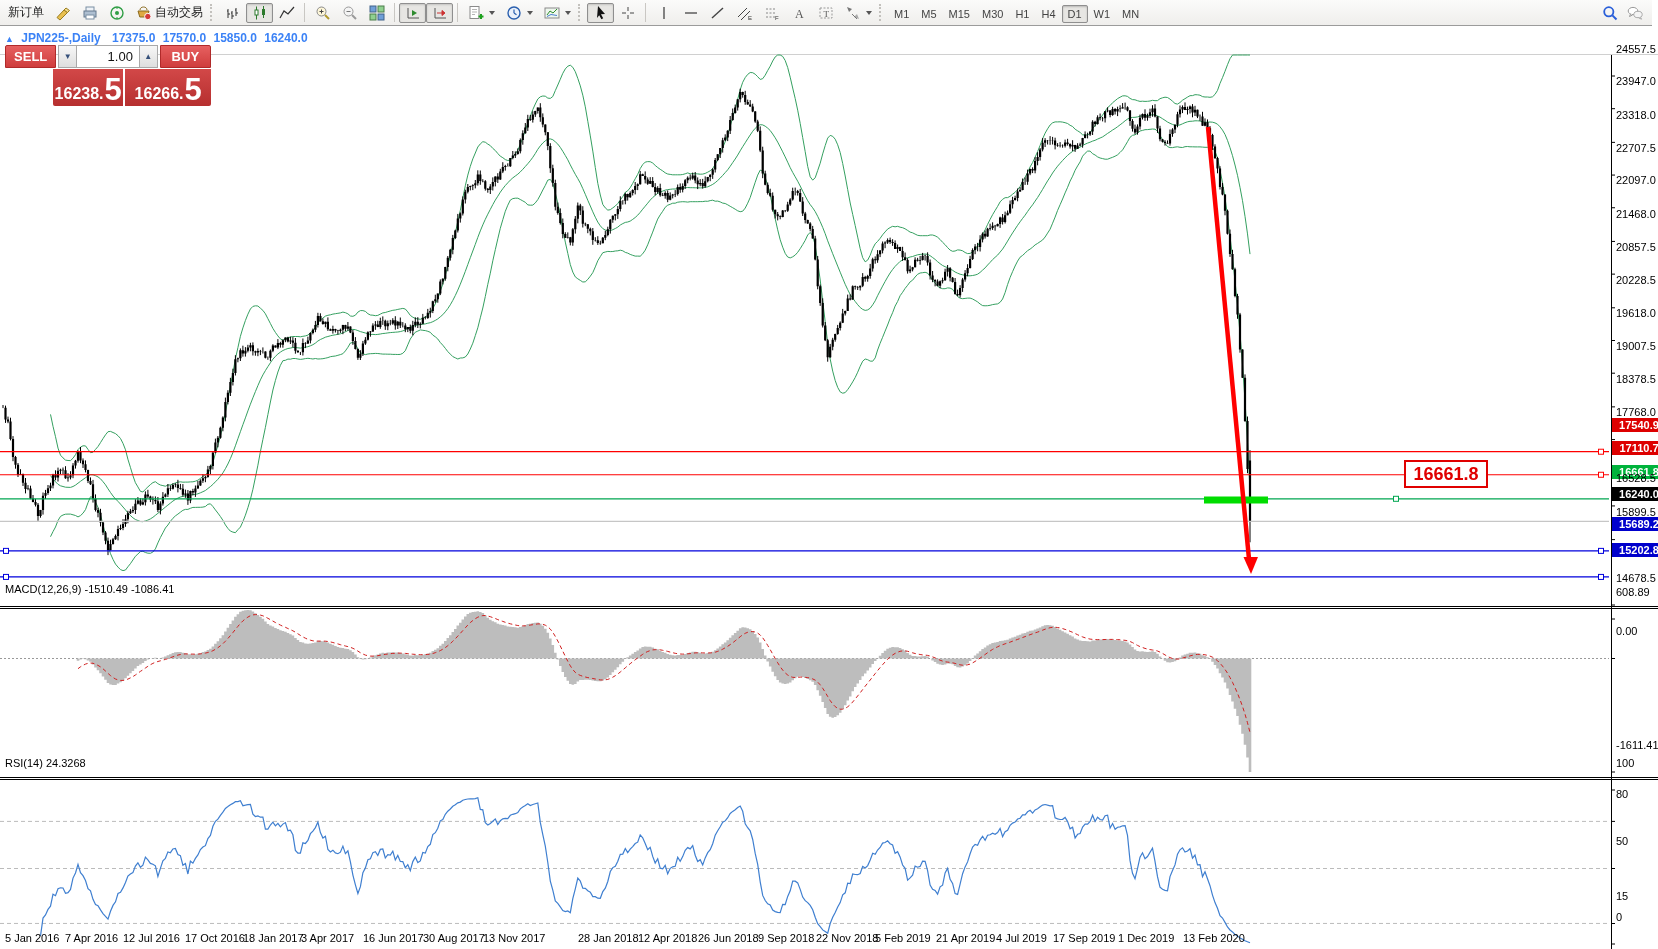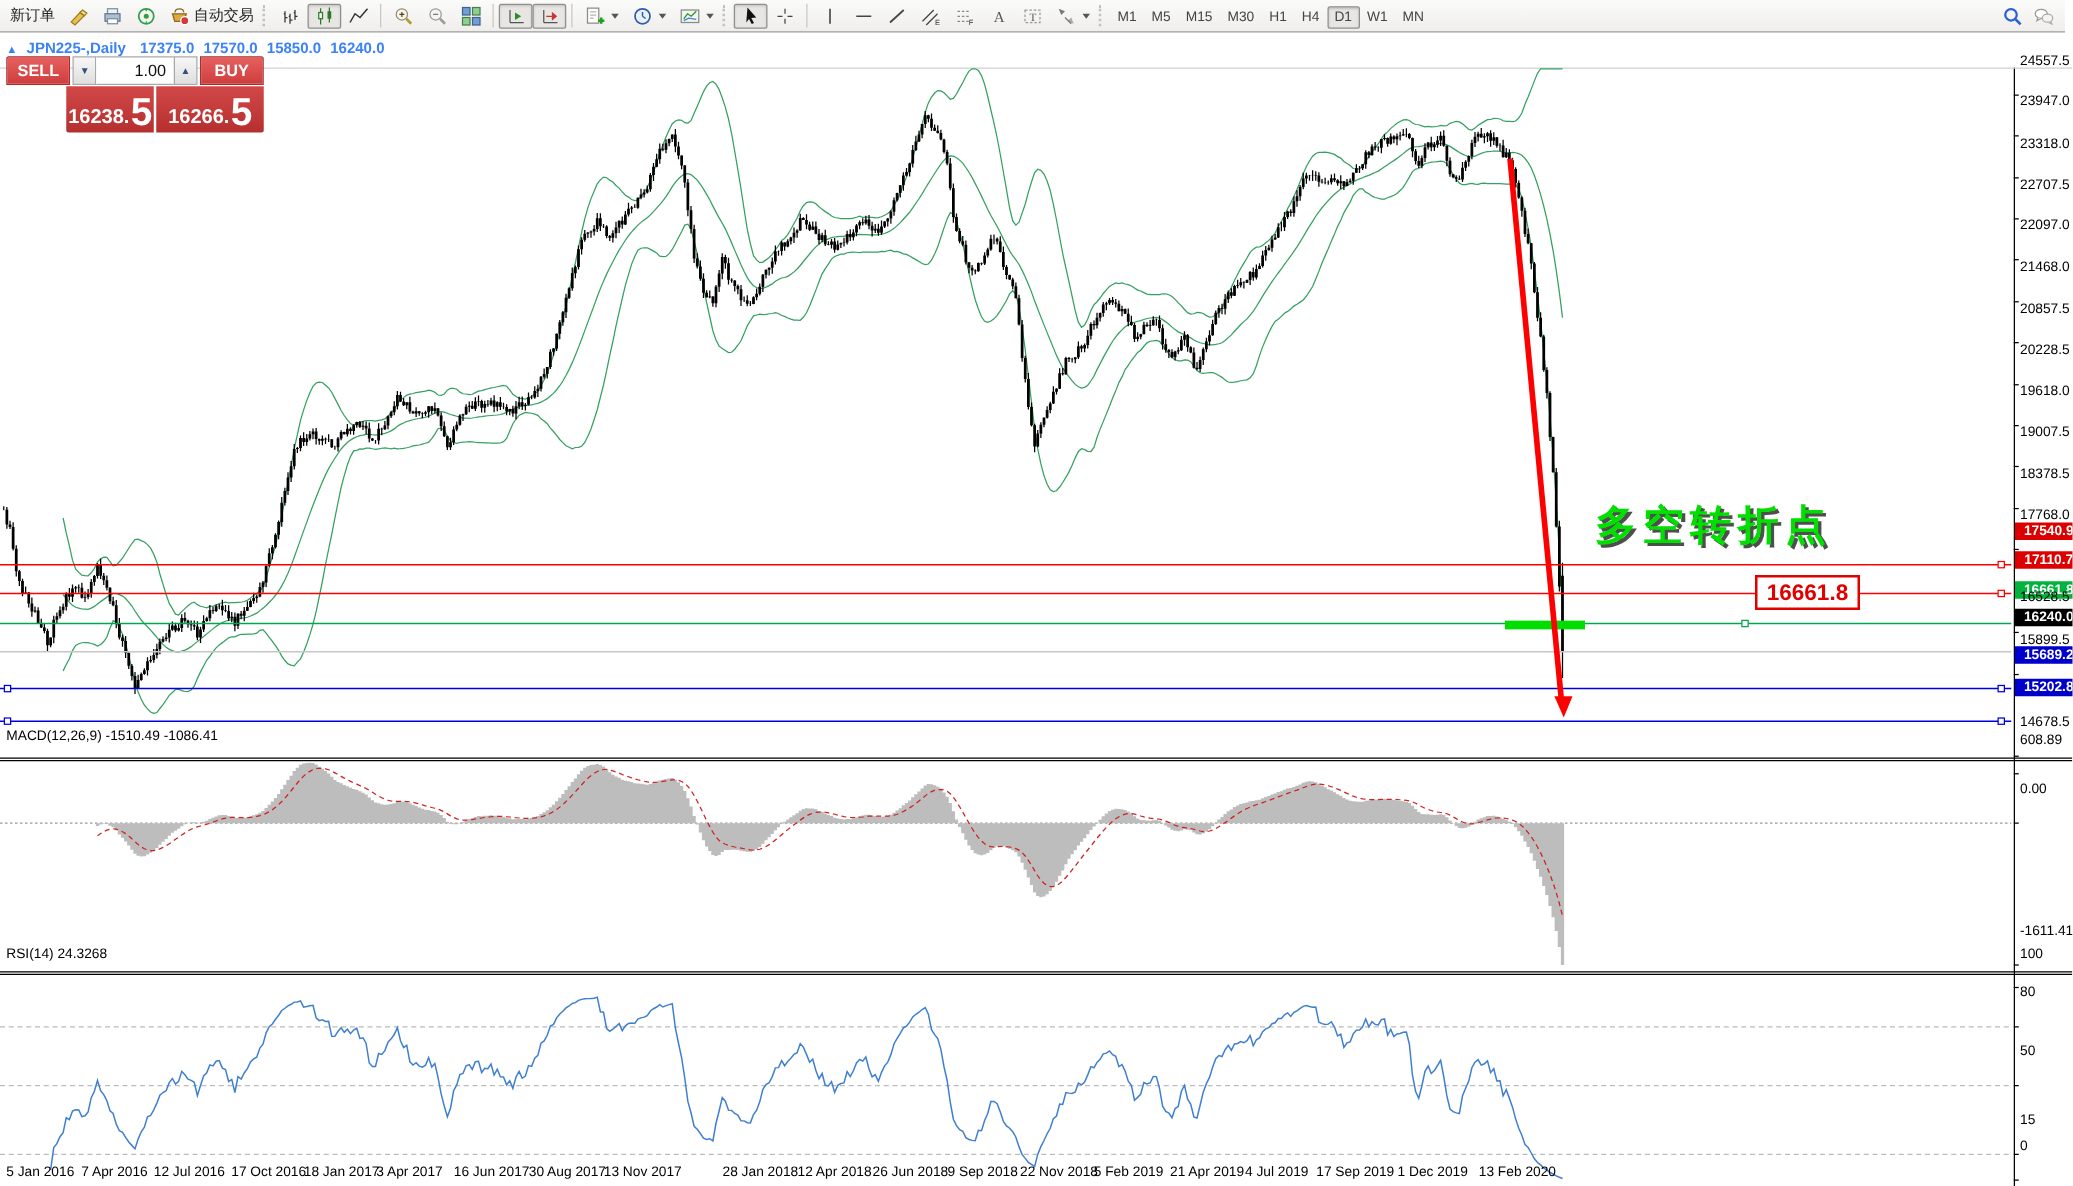--- a/index.html
+++ b/index.html
@@ -406,21 +406,20 @@
           <span class="pbig">5</span>
       </div>
       <div id="buy-price" class="bigprice">
         <span class="pnum">16266</span>
           <span class="pnum">.</span>
           <span class="pbig">5</span>
       </div>
     </div>
   </div>
 
-  <div id="cn-note">多空转折点</div>
   <div id="float-price" class="pe">16661.8</div>
 
   <div class="panelab" style="left:5px;top:583px;">MACD(12,26,9) -1510.49 -1086.41</div>
   <div class="panelab" style="left:5px;top:757px;">RSI(14) 24.3268</div>
 
   <div id="ylabels">
       <div class="lvlab" style="top: 417.724px; background: rgb(221, 0, 0);">17540.9</div>
       <div class="lvlab" style="top: 440.761px; background: rgb(221, 0, 0); text-align: center;">17110.7</div>
       <div class="lvlab" style="top: 464.798px; background: rgb(0, 179, 60);">16661.8</div>
       <div class="lvlab" style="top: 487.385px; background: rgb(0, 0, 0);">16240.0</div>

